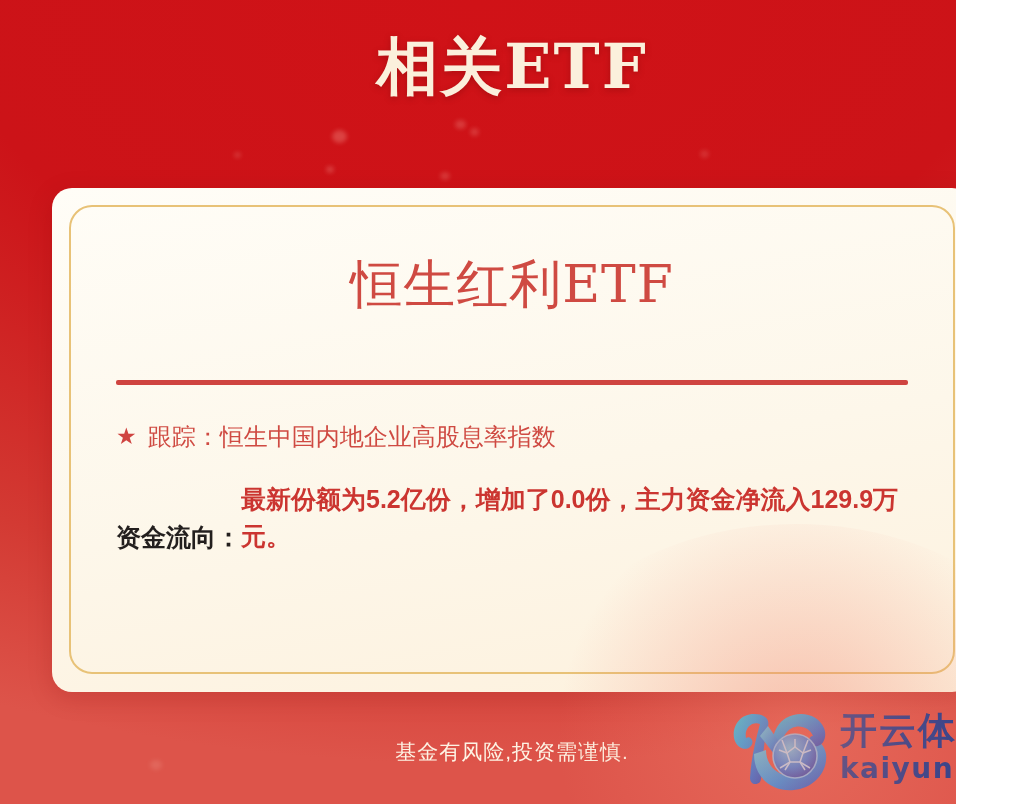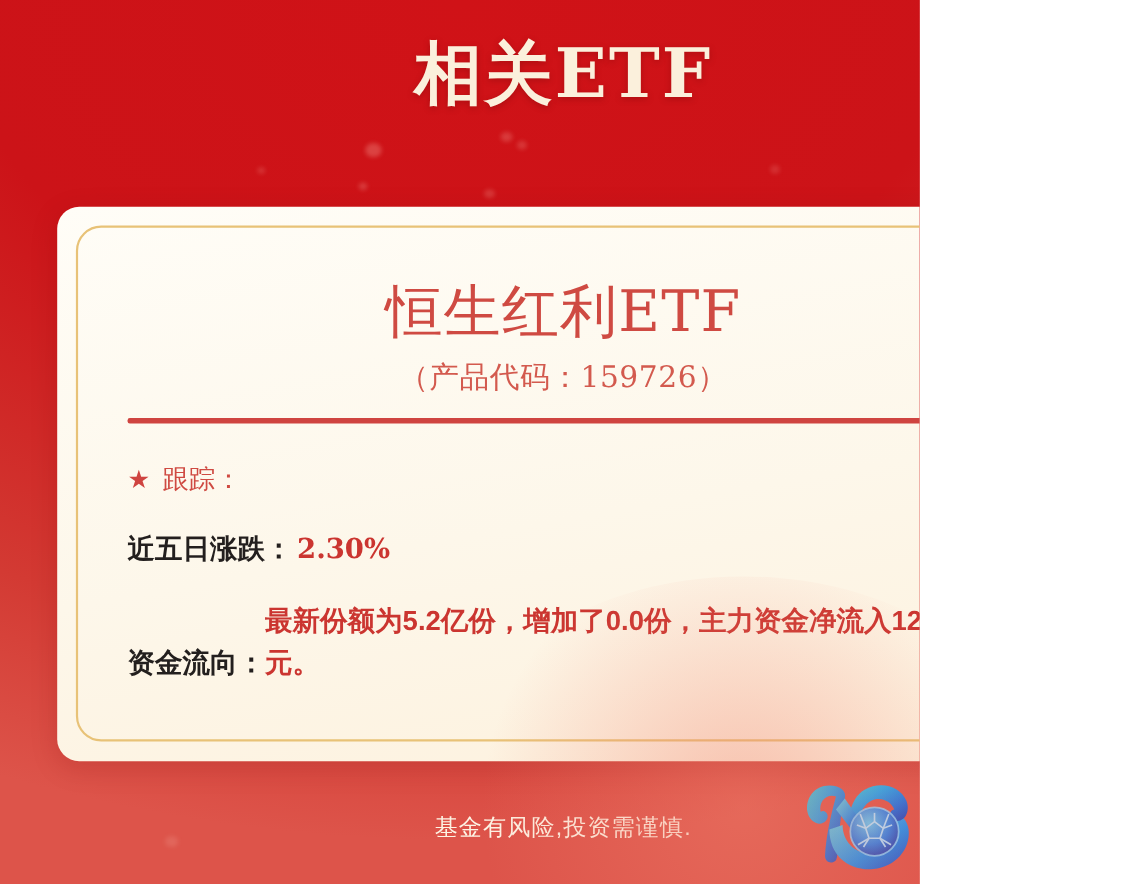--- a/index.html
+++ b/index.html
@@ -8,21 +8,21 @@
   }
   body {
     width: 1024px;
     height: 804px;
     overflow: hidden;
     font-family: "Liberation Sans", "DejaVu Sans", sans-serif;
   }
 
   #poster {
     position: relative;
-    width: 836px;
+    width: 956px;
     height: 804px;
     background:
       radial-gradient(130% 95% at 50% 0%, #d01217 0%, #cc1318 42%, #d33a33 78%, #dd544a 100%),
       linear-gradient(180deg, #ce1116 0%, #cf1217 46%, #d84338 78%, #e05c4e 100%);
     overflow: hidden;
   }
 
   
   #poster::after {
     content: "";
@@ -237,35 +237,31 @@
   <span class="particle p7"></span>
   <span class="particle p8"></span>
 
   <div class="poster-title">相关ETF</div>
 
   <div class="card">
     <div class="card-inner">
 
       <div class="fund-name">恒生红利ETF</div>
 
-      <div class="fund-code">（产品代码：159726）</div>
 
       <div class="divider"></div>
 
       <div class="rows">
 
         <div class="row row-track">
           <span class="star-icon">★</span>
           <span class="track-text">跟踪：</span>
+          <span class="track-text">恒生中国内地企业高股息率指数</span>
         </div>
 
-        <div class="row row-change">
-          <span class="label-dark">近五日涨跌：</span>
-          <span class="value-red">2.30%</span>
-        </div>
 
         <div class="row row-flow">
           <span class="label-dark">资金流向：</span>
           <span class="flow-text">最新份额为5.2亿份，增加了0.0份，主力资金净流入129.9万元。</span>
         </div>
 
       </div>
     </div>
   </div>
 

